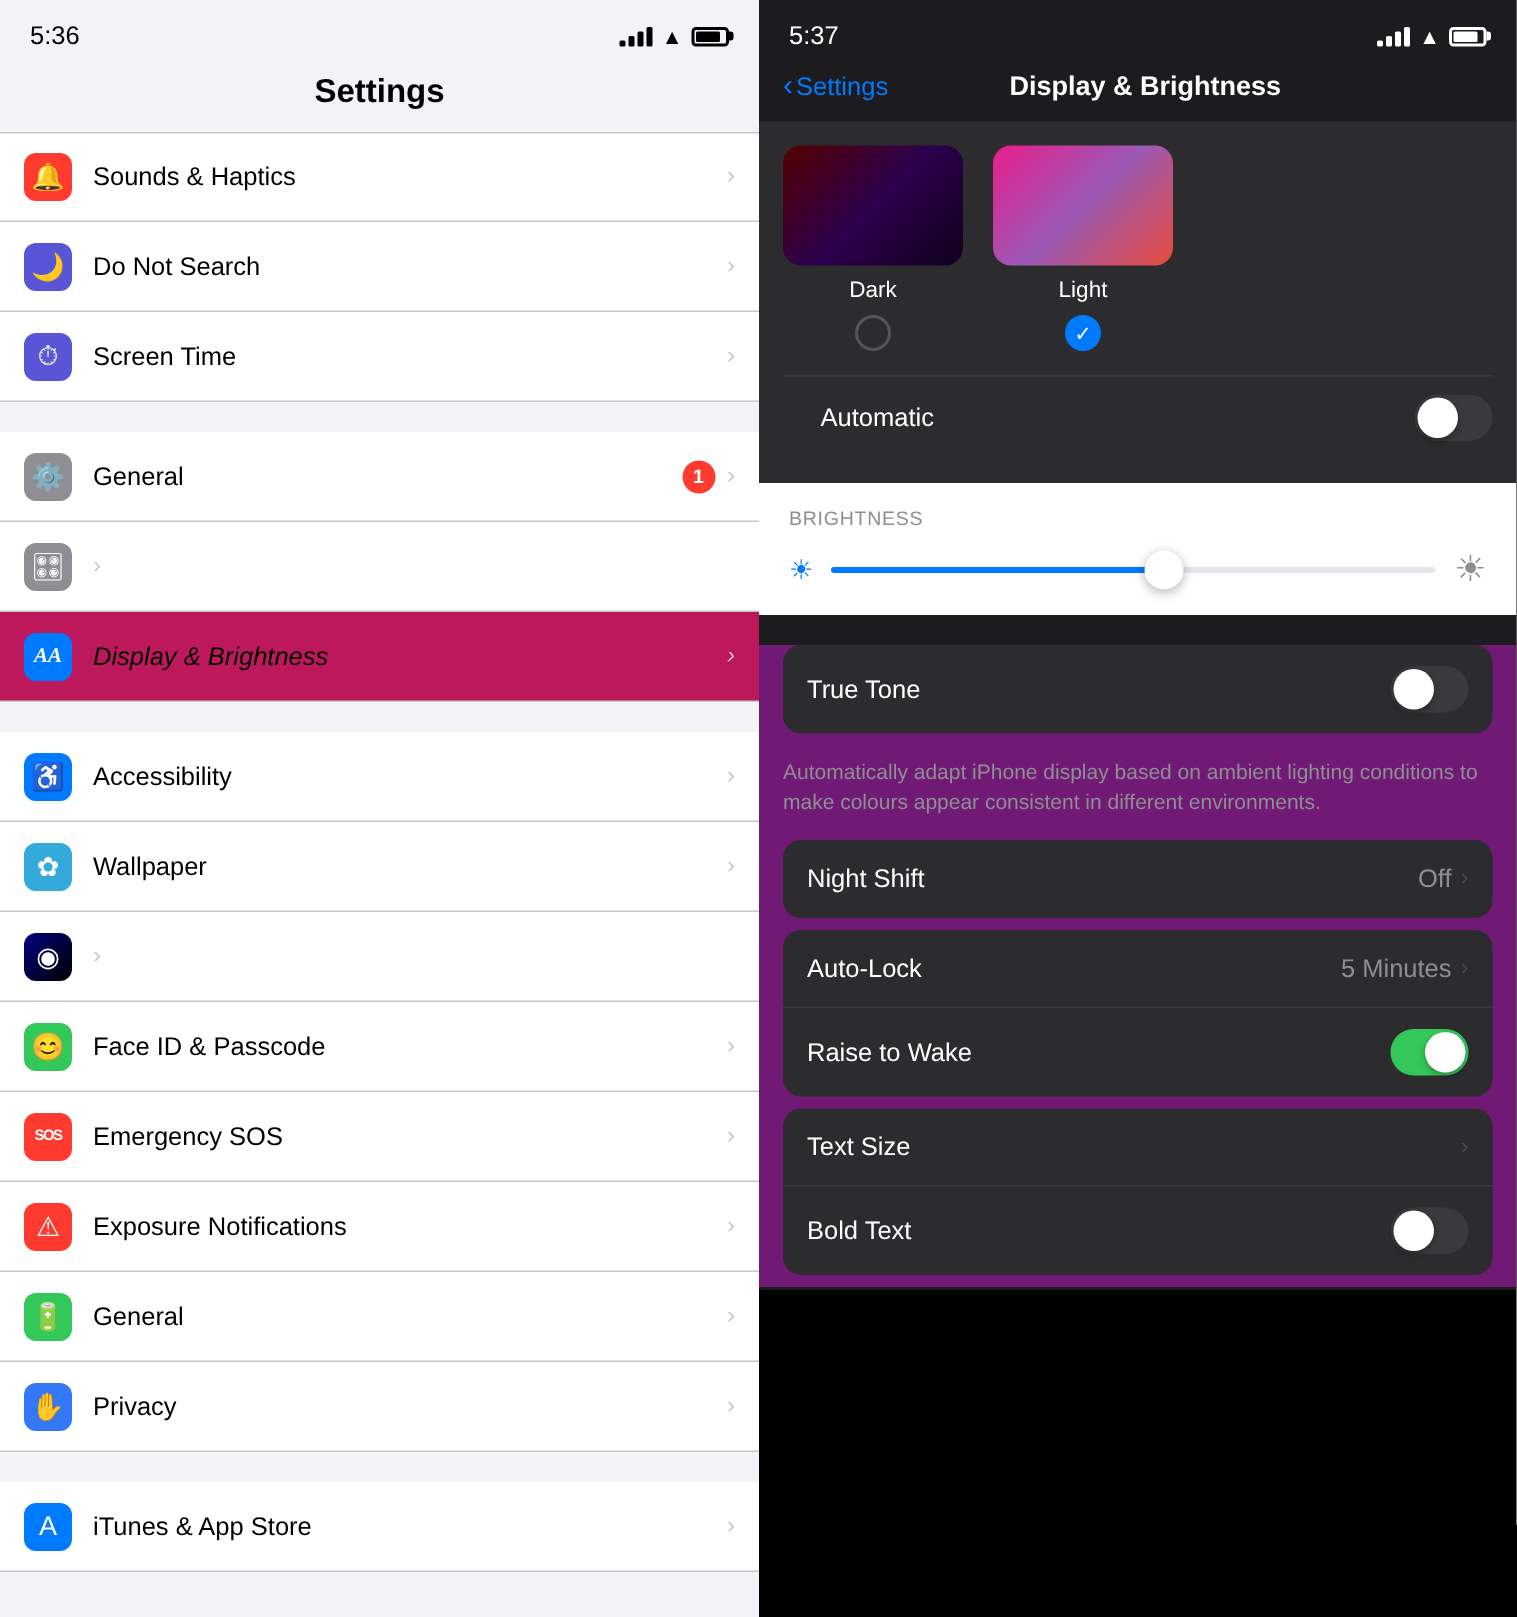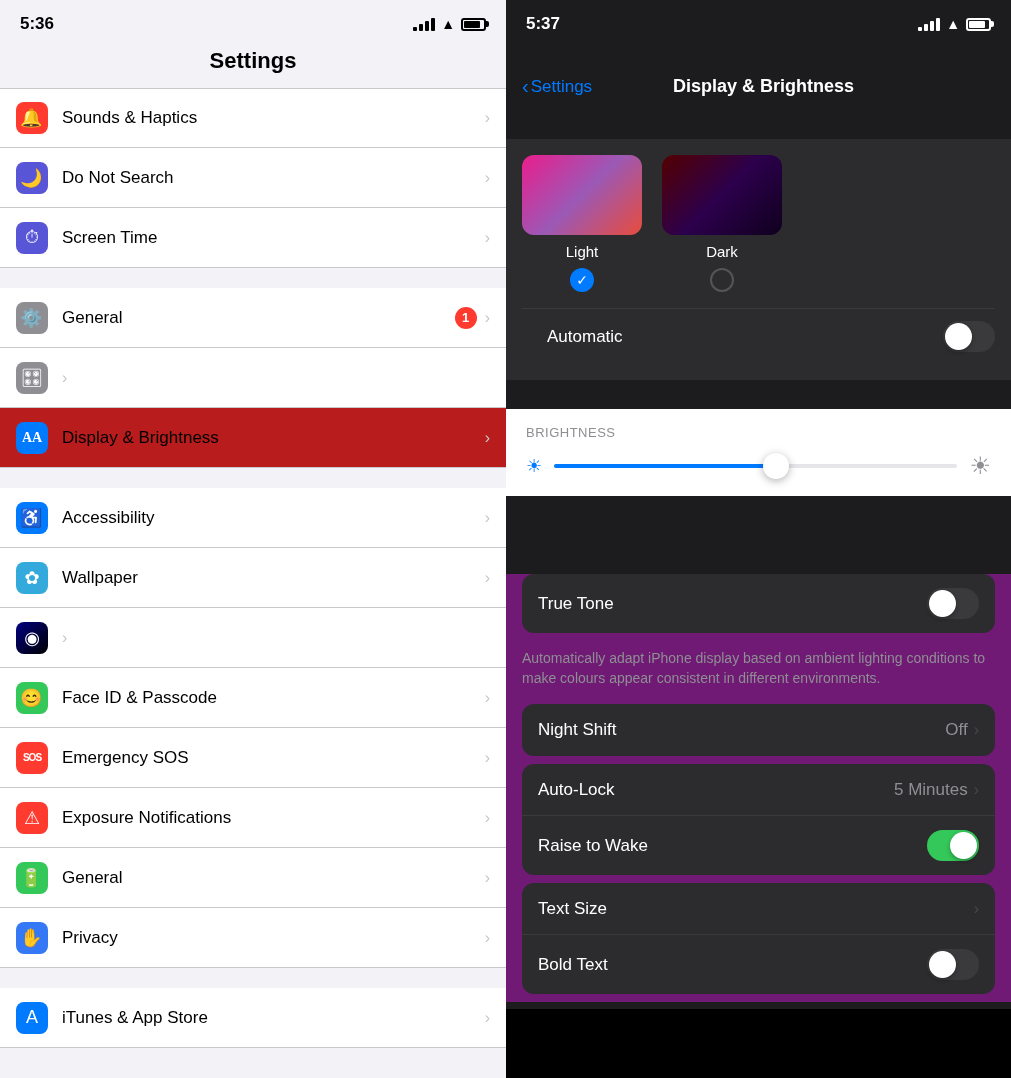--- a/index.html
+++ b/index.html
@@ -22,21 +22,21 @@
       overflow: hidden;
     }
 
     .status-bar {
       display: flex;
       justify-content: space-between;
       align-items: center;
       padding: 14px 20px 8px;
       background: #f2f2f7;
     }
-    .status-bar-left { font-size: 17px; font-weight: 700; color: #000; }
+    .status-bar-left { font-size: 17px; font-weight: 400; color: #000; }
     .status-bar-right {
       display: flex; align-items: center; gap: 6px;
     }
     .signal-bars { display: flex; align-items: flex-end; gap: 2px; }
     .signal-bar {
       background: #000;
       width: 4px;
       border-radius: 1px;
     }
     .wifi-icon { font-size: 14px; color: #000; }
@@ -126,26 +126,25 @@
     }
 
     .section-gap {
       height: 20px;
       background: #f2f2f7;
     }
 
     
     .right-panel {
       width: 505px;
-      height: 1009px;
+      height: 860px;
       background: #1c1c1e;
       display: flex;
       flex-direction: column;
       overflow: hidden;
-      gap: 29px;
     }
 
     .right-status-bar {
       display: flex;
       justify-content: space-between;
       align-items: center;
       padding: 14px 20px 8px;
       background: #1c1c1e;
     }
     .right-status-bar .status-bar-left { color: #fff; }
@@ -402,21 +401,21 @@
     <div class="settings-item">
       <div class="item-icon" style="background:#8e8e93">⚙️</div>
       <span class="item-label">General</span>
       <span class="item-badge">1</span>
       <span class="chevron">›</span>
     </div>
     <div class="settings-item">
       <div class="item-icon" style="background:#8e8e93">🎛</div>
       <span class="chevron">›</span>
     </div>
-    <div class="settings-item selected" style="background:#b91c1c;">
+    <div class="settings-item selected" style="background:#be185d;font-style:italic;">
       <div class="item-icon" style="background:#007aff;font-size:14px;font-weight:700;font-family:Georgia,serif;">AA</div>
       <span class="item-label">Display &amp; Brightness</span>
       <span class="chevron">›</span>
     </div>
 
     <div class="section-gap"></div>
 
     <div class="settings-item">
       <div class="item-icon" style="background:#007aff">♿</div>
       <span class="item-label">Accessibility</span>
@@ -490,28 +489,28 @@
     <div class="back-btn">
       <span class="back-chevron">‹</span>
       <span>Settings</span>
     </div>
     <div class="right-page-title">Display &amp; Brightness</div>
   </div>
 
   <div class="appearance-section">
     <div class="appearance-options">
       <div class="appearance-option">
+        <div class="appearance-preview dark"></div>
+        <span class="appearance-label">Dark</span>
+        <div class="appearance-radio unselected"></div>
+      </div>
+      <div class="appearance-option">
         <div class="appearance-preview light"></div>
         <span class="appearance-label">Light</span>
         <div class="appearance-radio selected">✓</div>
-      </div>
-      <div class="appearance-option">
-        <div class="appearance-preview dark"></div>
-        <span class="appearance-label">Dark</span>
-        <div class="appearance-radio unselected"></div>
       </div>
     </div>
     <div class="automatic-row">
       <span class="automatic-label">Automatic</span>
       <div class="toggle off">
         <div class="toggle-thumb"></div>
       </div>
     </div>
   </div>
 

